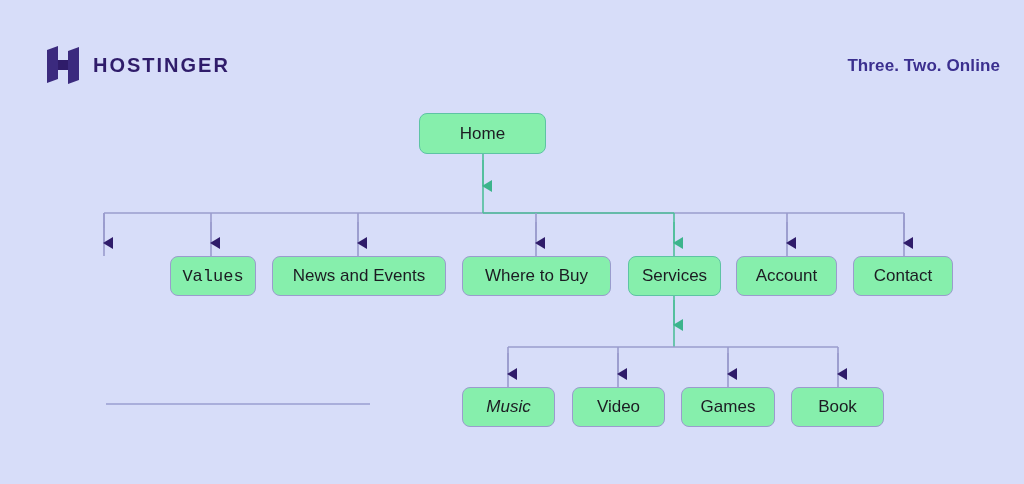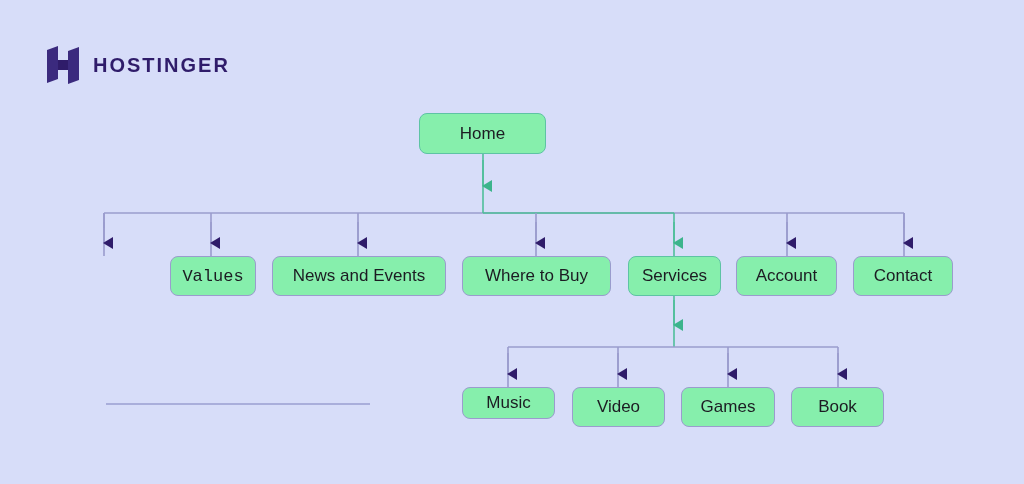--- a/index.html
+++ b/index.html
@@ -101,20 +101,21 @@
   <div class="brand">
     <span class="brand-mark-wrap">
       <svg class="brand-mark" viewBox="0 0 32 38" aria-hidden="true">
         <path d="M0 4 L11 0 L11 14 L21 14 L21 5 L32 1 L32 34 L21 38 L21 24 L11 24 L11 33 L0 37 Z" fill="#3b2a7e"></path>
         <path d="M11 14 L21 14 L21 24 L11 24 Z" fill="#2f1c6a"></path>
       </svg>
     </span>
     <span class="brand-name">HOSTINGER</span>
   </div>
 
+  <div class="tagline">Three. Two. Online</div>
 
   <svg id="wires" viewBox="0 0 1024 484">
     <defs>
       <marker id="arrowPurple" viewBox="0 0 12 10" refX="6" refY="9" markerWidth="12" markerHeight="10" orient="auto-start-reverse" markerUnits="userSpaceOnUse">
         <path d="M0 0 L12 0 L6 10 Z" fill="#2f1c6a"></path>
       </marker>
       <marker id="arrowTeal" viewBox="0 0 12 10" refX="6" refY="9" markerWidth="12" markerHeight="10" orient="auto-start-reverse" markerUnits="userSpaceOnUse">
         <path d="M0 0 L12 0 L6 10 Z" fill="#3cb48c"></path>
       </marker>
     </defs>
@@ -187,21 +188,21 @@
   <div class="node accent" style="left:628px; top:256px; width:93px; height:40px;">
     <span>Services</span>
   </div>
   <div class="node" style="left:736px; top:256px; width:101px; height:40px;align-items:center;">
     <span>Account</span>
   </div>
   <div class="node" style="left:853px; top:256px; width:100px; height:40px;">
     <span>Contact</span>
   </div>
 
-  <div class="node" style="left:462px; top:387px; width:93px; height:32px;">
+  <div class="node" style="left:462px; top:387px; width:93px; height:40px;font-style:italic;">
     <span>Music</span>
   </div>
   <div class="node" style="left:572px; top:387px; width:93px; height:40px;">
     <span>Video</span>
   </div>
   <div class="node" style="left:681px; top:387px; width:94px; height:40px;">
     <span>Games</span>
   </div>
   <div class="node" style="left:791px; top:387px; width:93px; height:40px;">
     <span>Book</span>

